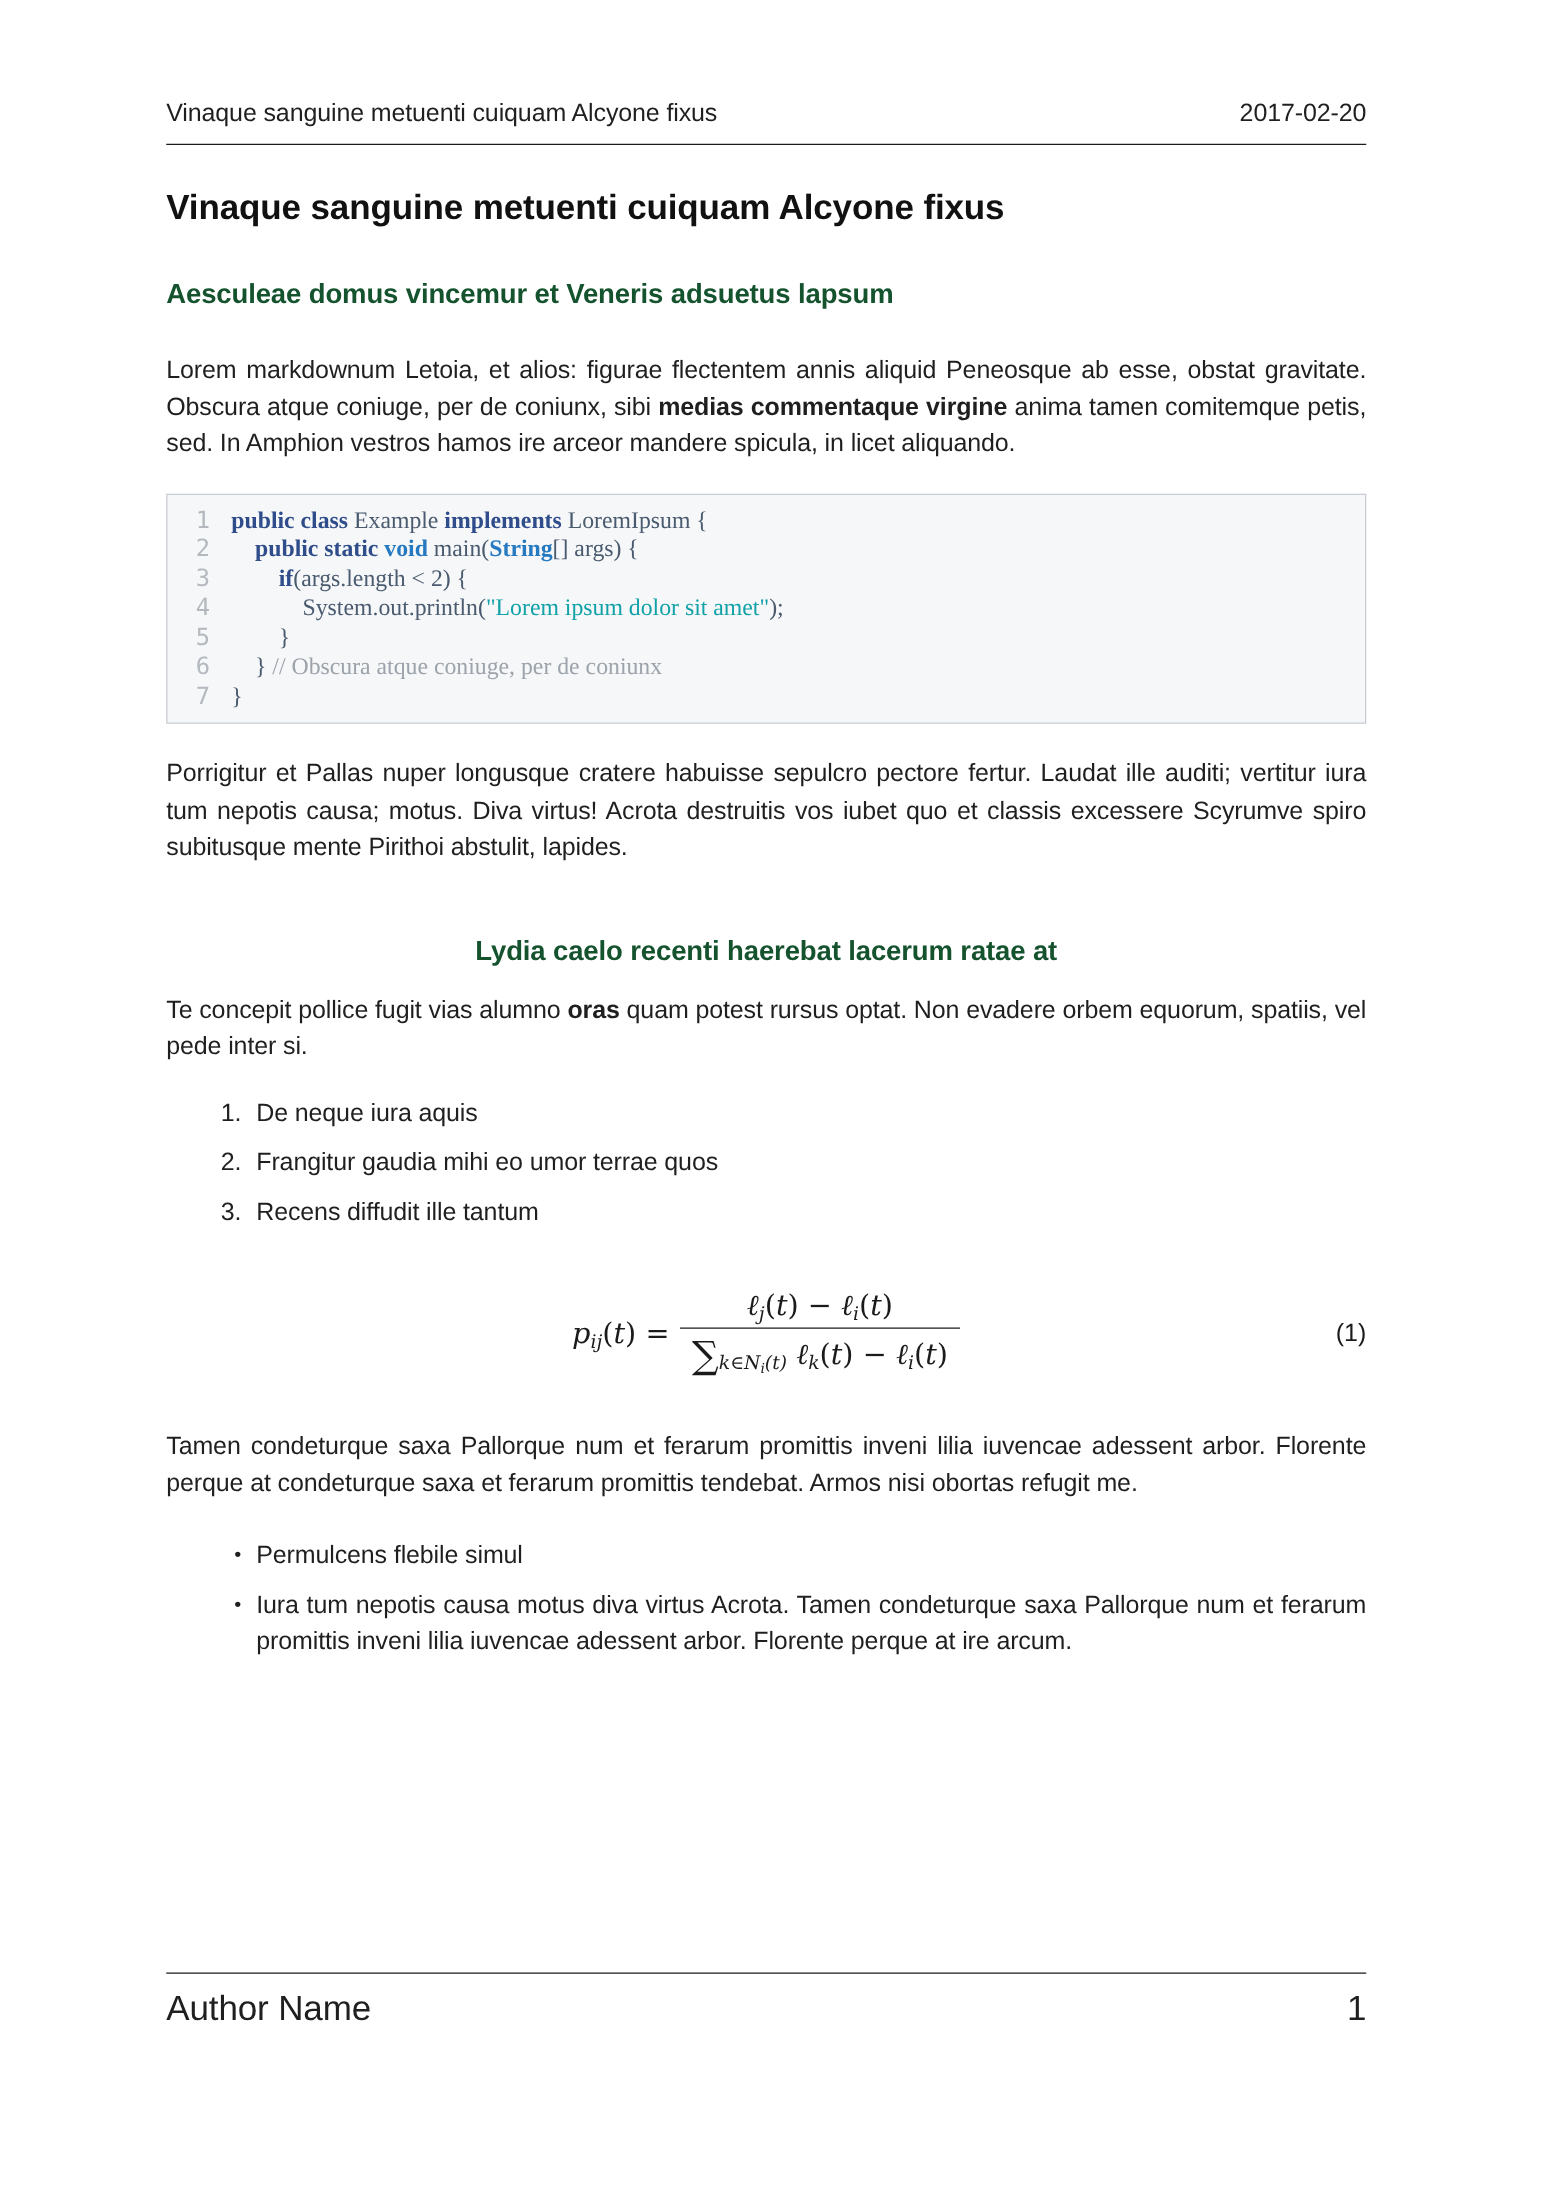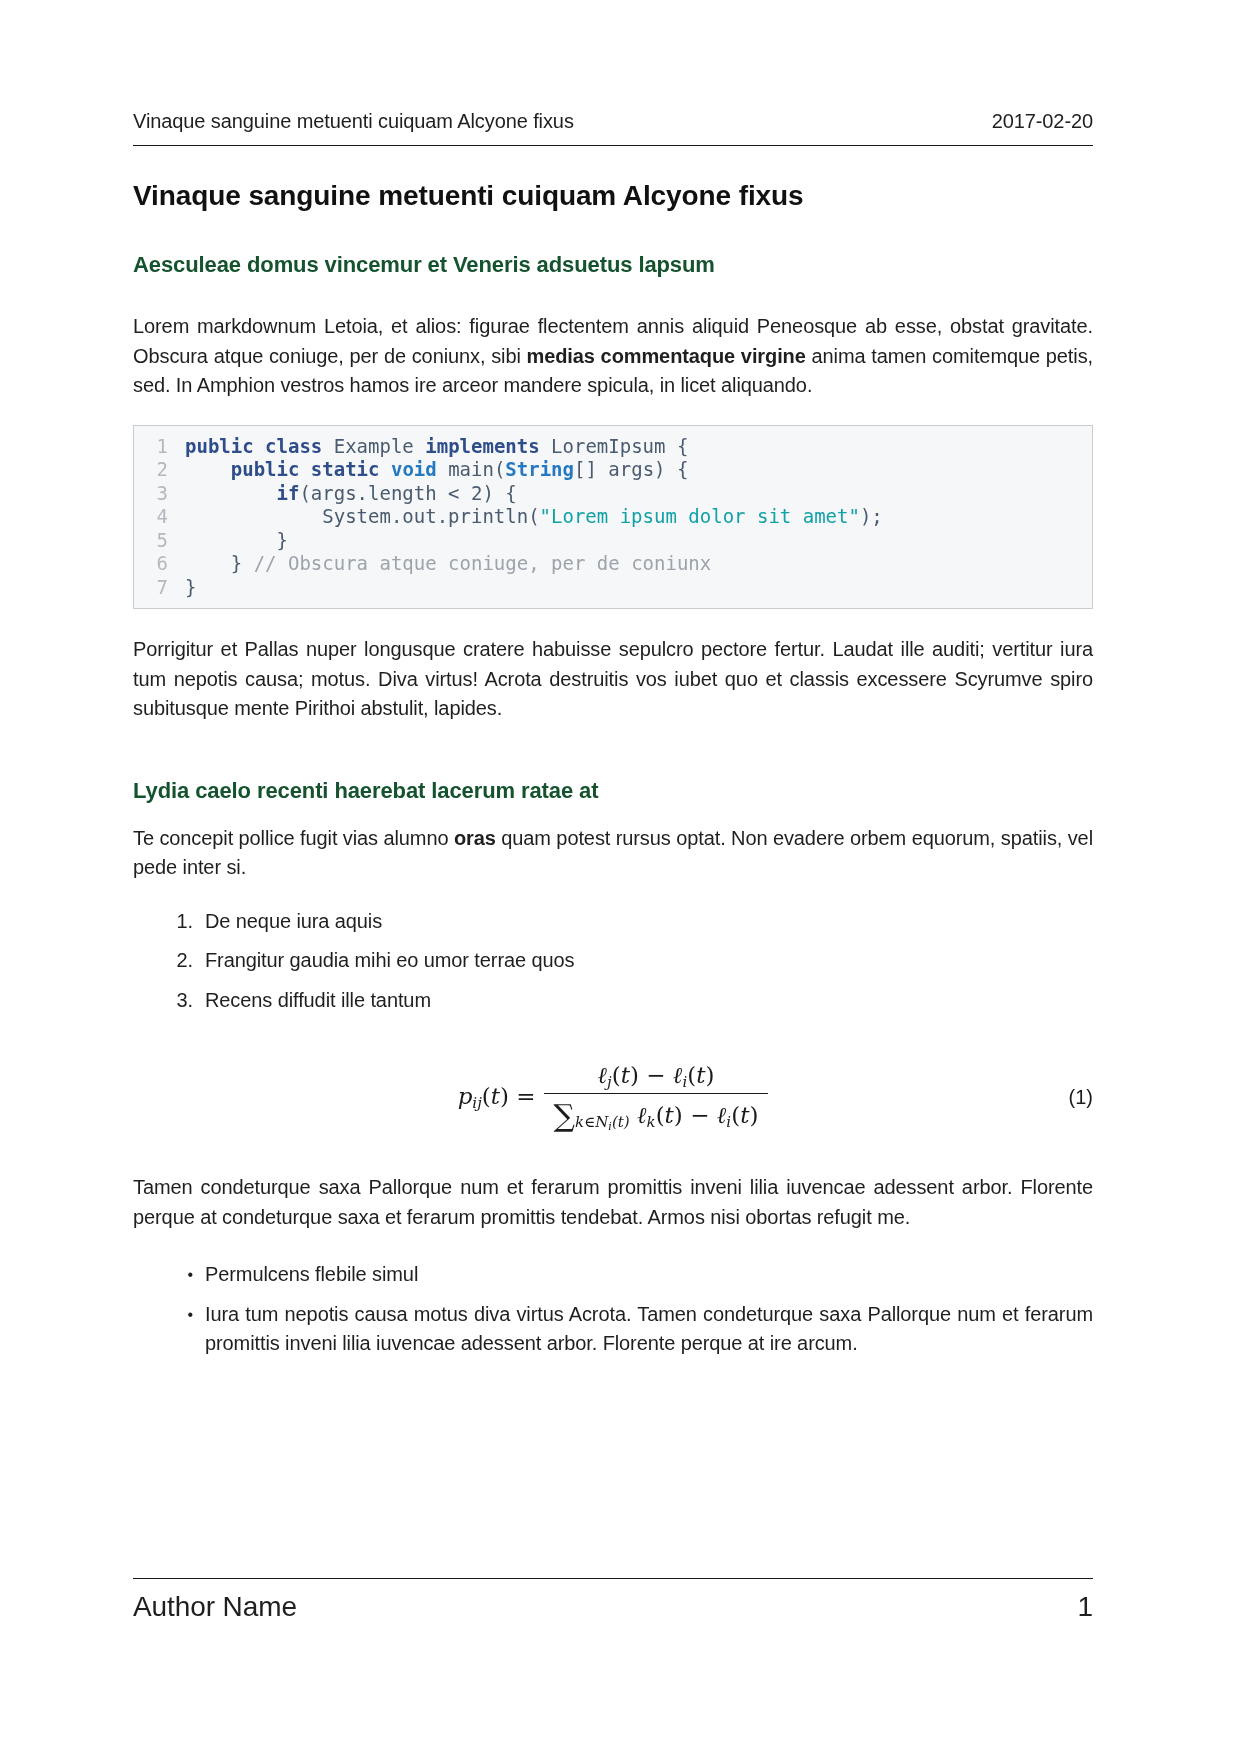--- a/index.html
+++ b/index.html
@@ -1,37 +1,37 @@
 <!DOCTYPE html>
 <html><head>
 <meta charset="utf-8">
 <style>
   html,body{margin:0;padding:0;background:#ffffff;}
   .page{
     position:relative;
     width:1241px;height:1754px;
     background:#ffffff;
     box-sizing:border-box;
-    padding:110px 148px 0 133px;
+    padding:80px 148px 0 133px;
     font-family:"Liberation Sans",sans-serif;
     color:#1f1f1f;
     letter-spacing:-0.1px;
     overflow:hidden;
   }
   
   .hdr{
     display:flex;justify-content:space-between;align-items:flex-end;
     font-size:20px;
     padding-bottom:12px;
     border-bottom:1.4px solid #1a1a1a;
   }
   
   h1.doc-title{font-size:28px;font-weight:700;margin:34px 0 0;color:#111;}
   h2.sec{font-size:22px;font-weight:700;margin:40px 0 0;color:#14532d;}
-  h2.sec.second{margin-top:54px;}
+  h2.sec.second{margin-top:54px;text-align:center;}
   
   p.body{
     font-size:20px;line-height:29.5px;margin:30px 0 0;
     text-align:justify;
   }
   p.body.after-code{margin-top:26px;}
   p.body.tight{margin-top:18px;}
   p.body.mt34{margin-top:34px;}
   p.body.mt32{margin-top:20px;}
   .sg-b{font-weight:700;}
@@ -45,21 +45,21 @@
     padding:9px 10px 9px 10px;
     font-family:"DejaVu Sans Mono",monospace;
     font-size:19px;line-height:23.5px;
     letter-spacing:0;
   }
   .codeline{display:flex;white-space:pre;}
   .lineno{
     display:inline-block;width:24px;margin-right:17px;
     text-align:right;color:#b3b9bf;flex:none;user-select:none;
   }
-  .codetext{white-space:pre;color:#4a5b70;}
+  .codetext{white-space:pre;color:#4a5b70;font-family:Liberation Serif, serif;}
   .sg-kw{color:#2f4d8a;font-weight:700;}
   .sg-bi{color:#2579c1;font-weight:700;}
   .sg-pl{color:#4a5b70;}
   .sg-st{color:#11a1a8;}
   .sg-co{color:#9ca3ab;}
   
   ul.blist,ol.nlist{list-style:none;margin:24px 0 0;padding:0;font-size:20px;line-height:29.5px;}
   ul.blist{margin-top:28px;}
   .blist li,.nlist li{display:flex;align-items:flex-start;}
   .blist li + li,.nlist li + li{margin-top:10px;}

